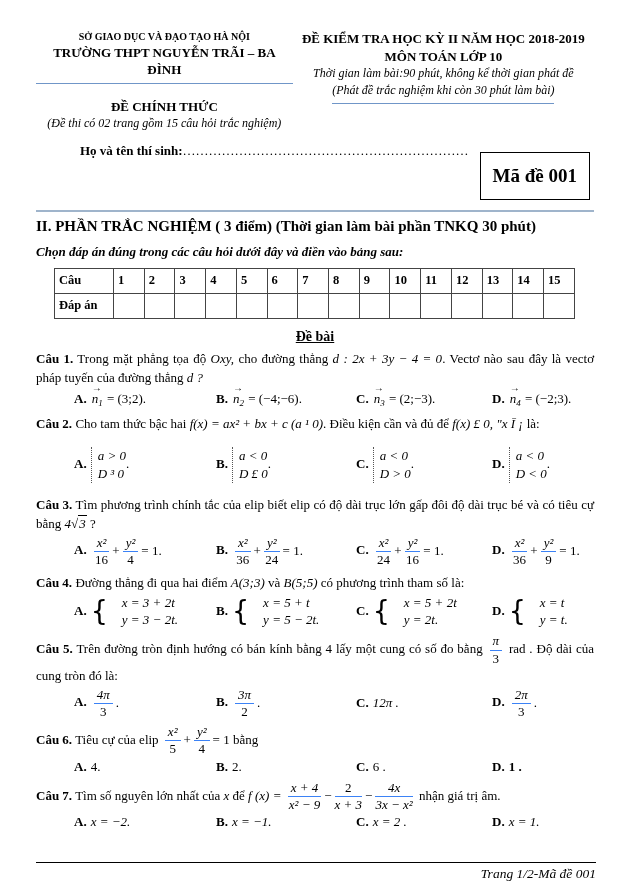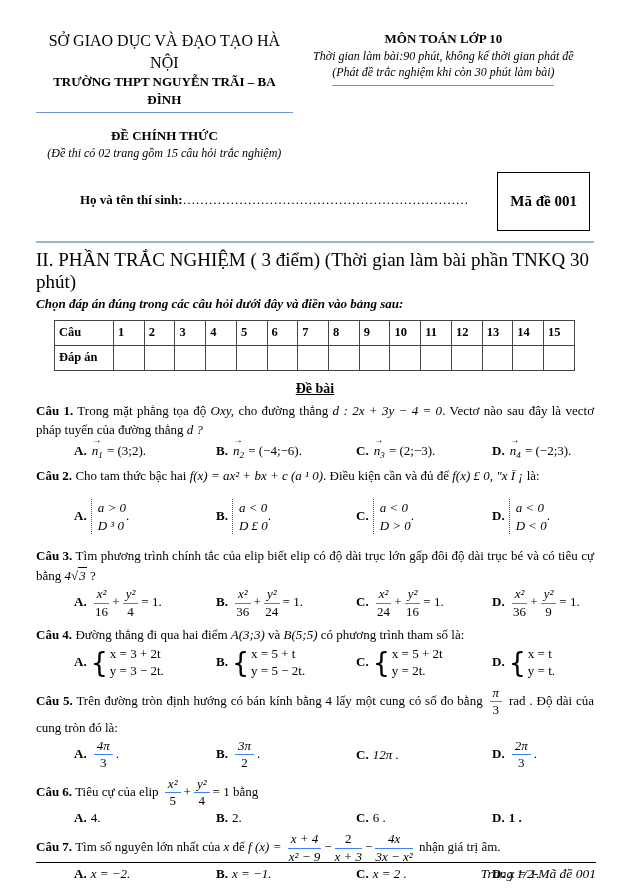--- a/index.html
+++ b/index.html
@@ -3,35 +3,35 @@
 <meta charset="utf-8">
 <style>
   html,body{margin:0;padding:0;width:626px;height:890px;background:#ffffff;overflow:hidden;}
   body{font-family:"Liberation Serif", serif;color:#000;font-size:13px;}
   .page{position:relative;box-sizing:border-box;width:626px;height:890px;padding:30px 32px 0 36px;}
 
   
   .header{display:flex;margin-bottom:8px;}
   .hcol-left{width:46%;text-align:center;}
   .hcol-right{width:54%;text-align:center;}
-  .hb{font-weight:normal;font-size:16px;line-height:1.35;}
+  .hb{font-weight:bold;font-size:10px;line-height:1.35;}
   .hb2{font-weight:bold;font-size:13px;line-height:1.35;}
   .hi{font-style:italic;font-size:12px;line-height:1.4;}
   .u-blue{display:inline-block;border-bottom:1.5px solid #7096c8;padding-bottom:4px;}
   .hgap{height:14px;}
 
   
-  .sturow{display:flex;justify-content:space-between;align-items:center;margin:6px 0 0 44px;}
+  .sturow{display:flex;justify-content:space-between;align-items:flex-start;margin:6px 0 0 44px;}
   .stu div{font-weight:bold;line-height:1.75;font-size:13px;}
   .dots{font-weight:normal;}
-  .code-box{border:1.5px solid #000;padding:20px 12px;font-weight:bold;font-size:15px;margin-right:4px;margin-top:2px;white-space:nowrap;}
+  .code-box{border:1.5px solid #000;padding:12px 12px;font-weight:bold;font-size:19px;margin-right:4px;margin-top:12px;white-space:nowrap;}
 
   .divider{height:2px;background:#9fb4cb;margin:10px 0 6px 0;}
 
-  .sec-title{font-weight:normal;font-size:19px;margin:2px 0 3px 0;}
+  .sec-title{font-weight:bold;font-size:15px;margin:2px 0 9px 0;}
   .sec-instr{font-weight:bold;font-style:italic;font-size:13px;margin:0 0 8px 0;}
 
   
   table.ans{border-collapse:collapse;margin:2px 0 10px 18px;width:521px;table-layout:fixed;}
   table.ans td{border:1px solid #444;height:22px;font-weight:bold;font-size:12.5px;padding:1px 4px;vertical-align:middle;}
   table.ans td.first{width:50px;}
 
   .debai{text-align:center;font-weight:bold;font-size:14px;margin:6px 0 4px 0;}
   .debai span{text-decoration:underline;}
 
@@ -49,21 +49,21 @@
   .vecwrap sub{font-size:9px;vertical-align:-3px;font-style:italic;}
 
   
   .frac{display:inline-block;vertical-align:middle;text-align:center;margin:0 3px;line-height:1.1;}
   .frac .fn{display:block;border-bottom:1px solid #3b82f6;padding:0 3px 1px 3px;}
   .frac .fd{display:block;padding-top:1px;}
 
   
   .sys{display:inline-flex;align-items:center;vertical-align:middle;}
   .brace{font-size:27px;font-weight:400;margin-right:2px;font-family:"DejaVu Sans", sans-serif;transform:scaleY(1.05);}
-  .syslines div{line-height:1.3;}
+  .syslines div{line-height:1.3;font-style:italic;margin-left:12px;}
   .q2lines{border-left:1px dotted #555;padding-left:6px;}
   .q2lines div{line-height:1.35;font-style:italic;}
   .q2opts{margin-top:14px;margin-bottom:12px;}
 
   .rad{display:inline-block;}
   .radbody{border-top:1px solid #000;padding:0 1px;}
 
   
   .footer{position:absolute;left:36px;right:30px;bottom:8px;border-top:1.5px solid #000;padding-top:3px;text-align:right;font-style:italic;font-size:13.5px;}
 </style>
@@ -74,20 +74,21 @@
 
   <div class="header">
     <div class="hcol-left">
       <div class="hb">SỞ GIAO DỤC VÀ ĐẠO TẠO HÀ NỘI</div>
       <div class="hb2"><span class="u-blue">TRƯỜNG THPT NGUYỄN TRÃI – BA ĐÌNH</span></div>
       <div class="hgap"></div>
       <div class="hb2">ĐỀ CHÍNH THỨC</div>
       <div class="hi">(Đề thi có 02 trang gồm 15 câu hỏi trắc nghiệm)</div>
     </div>
     <div class="hcol-right">
+      <div class="hb2">ĐỀ KIỂM TRA HỌC KỲ II NĂM HỌC 2018-2019</div>
       <div class="hb2">MÔN TOÁN LỚP 10</div>
       <div class="hi">Thời gian làm bài:90 phút, không kể thời gian phát đề</div>
       <div class="hi"><span class="u-blue">(Phát đề trắc nghiệm khi còn 30 phút làm bài)</span></div>
     </div>
   </div>
 
   <div class="sturow">
     <div class="stu">
       <div><span>Họ và tên thí sinh:</span><span class="dots">…………………………………………………………</span></div>
     </div>

